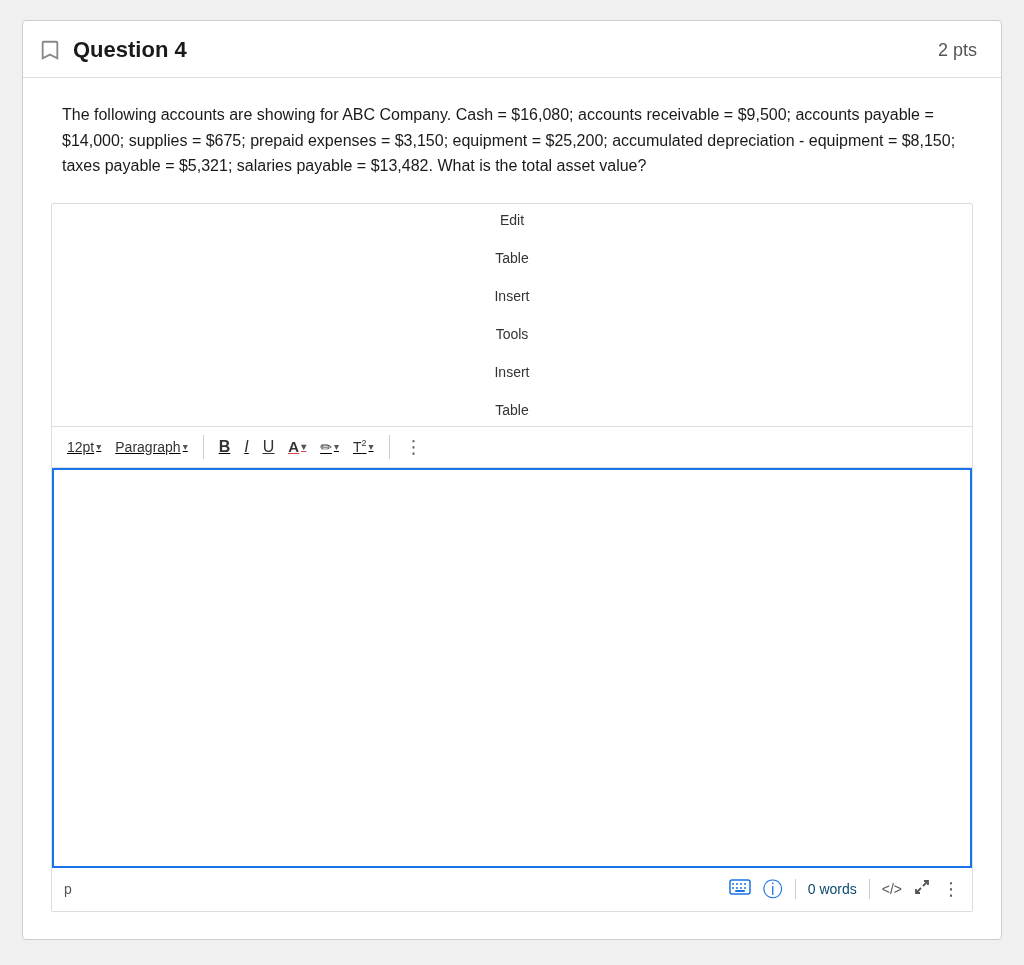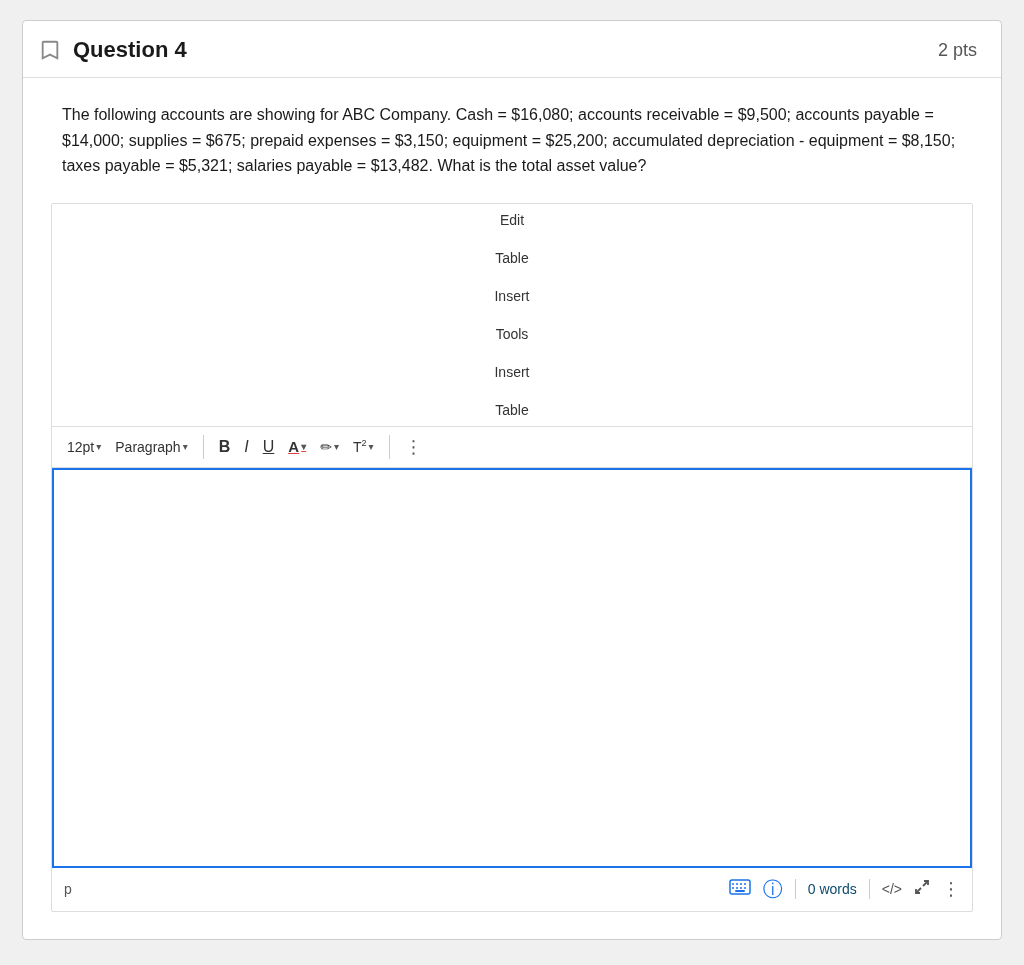--- a/index.html
+++ b/index.html
@@ -79,20 +79,21 @@
       display: flex;
       align-items: center;
       padding: 6px 10px;
       border-bottom: 1px solid #ddd;
       gap: 4px;
     }
     .toolbar-group {
       display: flex;
       align-items: flex-start;
       gap: 4px;
+      text-decoration: underline;
     }
     .toolbar-divider {
       width: 1px;
       height: 24px;
       background: #ccc;
       margin: 0 6px;
     }
     .toolbar-btn {
       display: flex;
       align-items: center;

